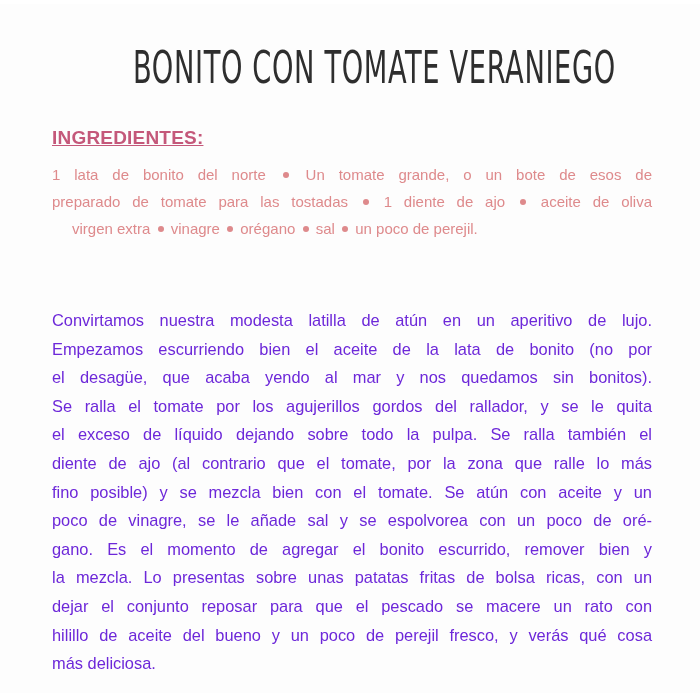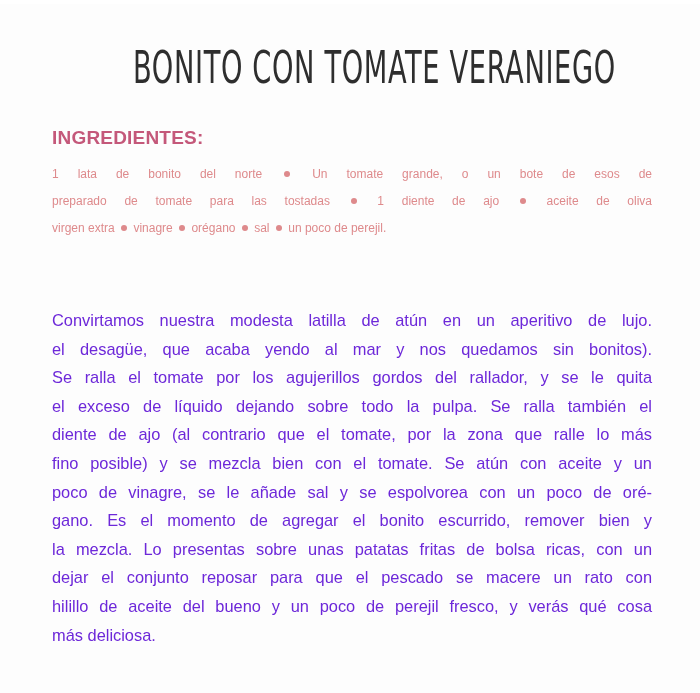--- a/index.html
+++ b/index.html
@@ -38,44 +38,46 @@
       white-space: nowrap;
     }
     .section-heading {
       position: absolute;
       left: 52px;
       font-family: "Liberation Sans", sans-serif;
       font-size: 19px;
       color: #c4587a;
       margin: 0;
       letter-spacing: 0.2px;
+      text-decoration: underline;
     }
     #ingredients-heading { top: 123px; }
     #preparation-heading { top: 271px; }
     .ingredients {
       position: absolute;
       top: 157px;
       left: 52px;
       width: 600px;
       font-family: "Liberation Sans", sans-serif;
-      font-size: 12px;
+      font-size: 15px;
       line-height: 27px;
       color: #de8a8c;
       text-align: justify;
       text-align-last: left;
       margin: 0;
     }
     .ingredients .line {
       display: block;
       text-align: justify;
       text-align-last: justify;
       white-space: nowrap;
     }
     .ingredients .line.last {
       text-align-last: left;
+      margin-left: 20px;
     }
     .bullet {
       display: inline-block;
       width: 6px;
       height: 6px;
       border-radius: 50%;
       background: #de8a8c;
       vertical-align: middle;
       margin: 0 3px;
       position: relative;
@@ -133,20 +135,21 @@
       <span class="bullet"></span>
       <span>sal</span>
       <span class="bullet"></span>
       <span>un poco de perejil.</span>
     </span>
   </div>
 
 
   <div class="preparation">
     <span class="line">Convirtamos nuestra modesta latilla de atún en un aperitivo de lujo.</span>
+    <span class="line">Empezamos escurriendo bien el aceite de la lata de bonito (no por</span>
     <span class="line">el desagüe, que acaba yendo al mar y nos quedamos sin bonitos).</span>
     <span class="line">Se ralla el tomate por los agujerillos gordos del rallador, y se le quita</span>
     <span class="line">el exceso de líquido dejando sobre todo la pulpa. Se ralla también el</span>
     <span class="line">diente de ajo (al contrario que el tomate, por la zona que ralle lo más</span>
     <span class="line">fino posible) y se mezcla bien con el tomate. Se atún con aceite y un</span>
     <span class="line">poco de vinagre, se le añade sal y se espolvorea con un poco de oré-</span>
     <span class="line">gano. Es el momento de agregar el bonito escurrido, remover bien y</span>
     <span class="line">la mezcla. Lo presentas sobre unas patatas fritas de bolsa ricas, con un</span>
     <span class="line">dejar el conjunto reposar para que el pescado se macere un rato con</span>
     <span class="line">hilillo de aceite del bueno y un poco de perejil fresco, y verás qué cosa</span>

